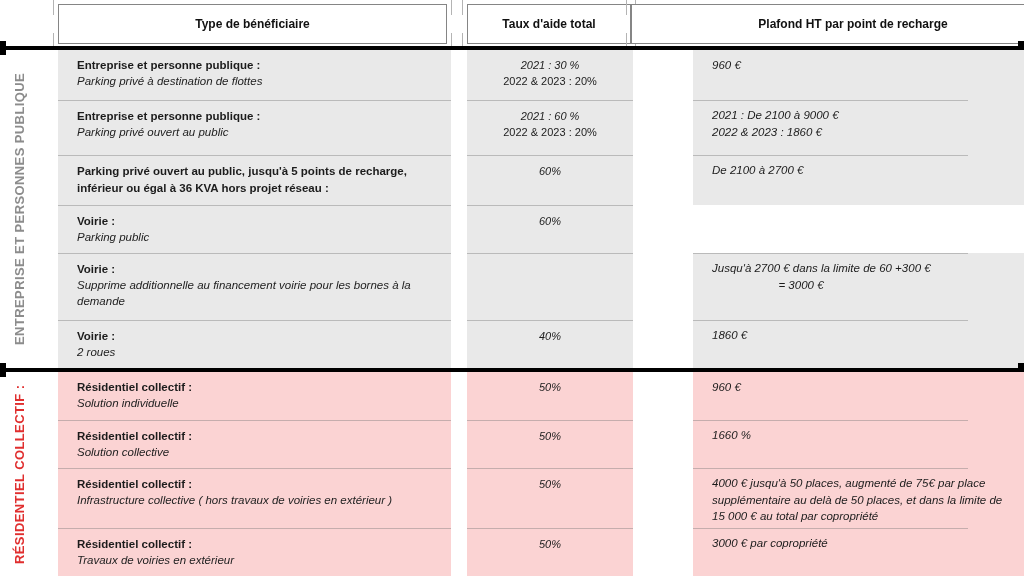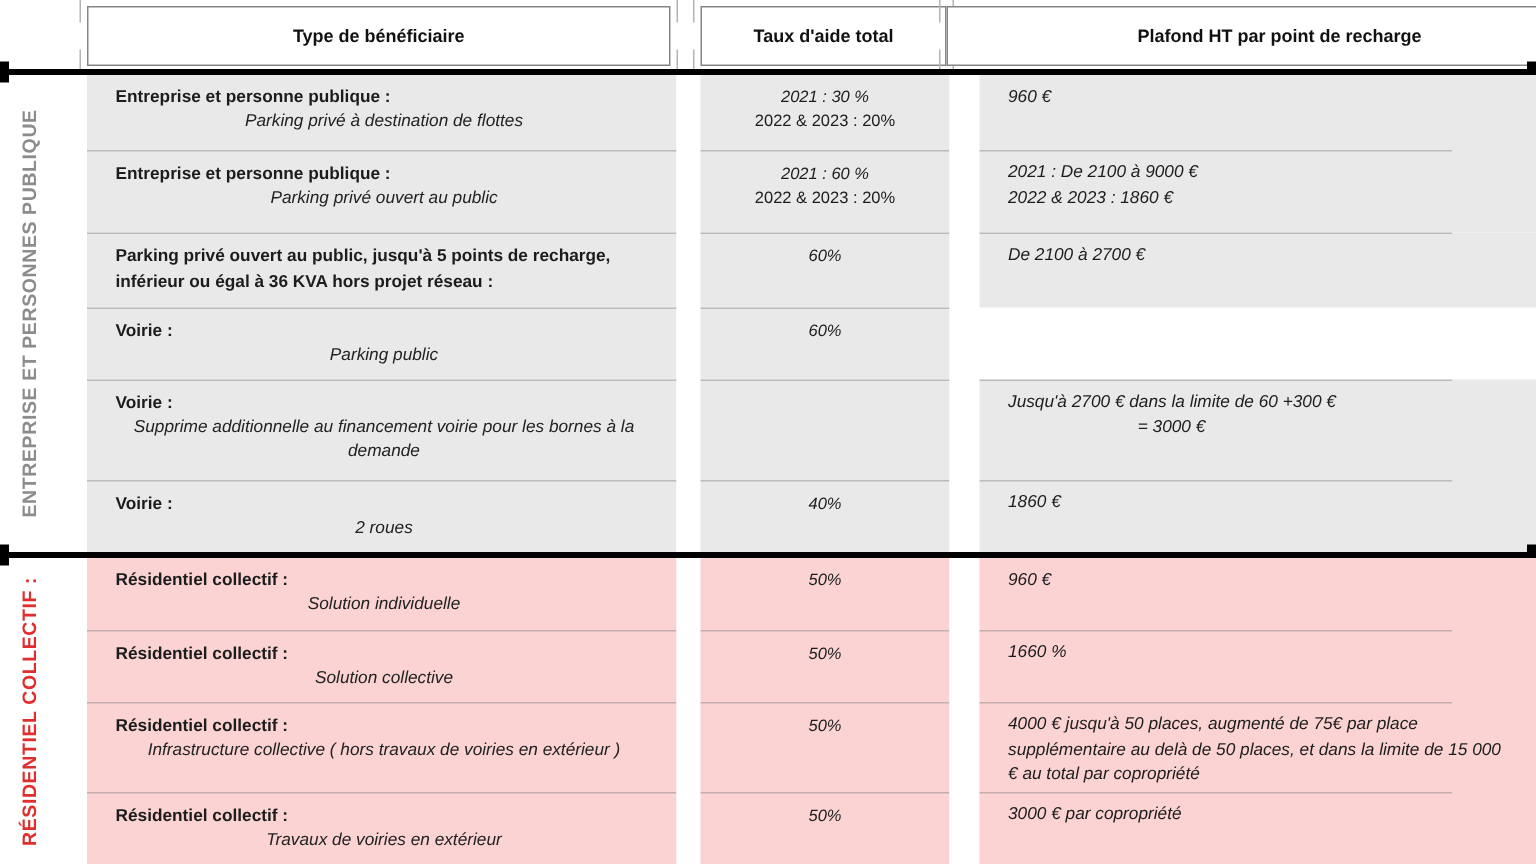--- a/index.html
+++ b/index.html
@@ -39,29 +39,29 @@
     transform:rotate(180deg); text-align:center; font-weight:700; font-size:13px;
     letter-spacing:.4px; white-space:nowrap;
   }
   .rows { margin-left:58px; height:100%; display:flex; flex-direction:column;border-radius:26px; }
   .row { display:flex; width:100%; flex:0 0 auto; }
   .cell { background:var(--row-bg,#e9e9e9); }
   .c-type { width:393px; padding:7px 16px 0 19px; }
   .g1 { width:16px; background:#fff; }
   .c-taux { width:166px; padding-top:7px; text-align:center; }
   .g2 { width:20px; background:#fff; }
-  .c-plafond { flex:1; padding:7px 14px 0 19px; position:relative; }
+  .c-plafond { flex:1; padding:7px 14px 0 19px; position:relative;margin-left:40px; }
   .has-divider .c-type, .has-divider .c-taux { border-top:1px solid rgba(110,110,110,.38); }
   .has-divider .c-plafond::before {
     content:""; position:absolute; top:0; left:0; right:56px; height:1px;
     background:rgba(110,110,110,.38);
   }
   .t-title { font-weight:700; font-size:11.5px; line-height:16px; }
   .t-title.bold-italic { line-height:16.5px; padding-right:4px; }
-  .t-sub { font-style:italic; font-size:11.5px; line-height:16px; color:#222;text-align:center; }
+  .t-sub { font-style:italic; font-size:11.5px; line-height:16px; color:#222; }
   .taux-line { font-size:11px; line-height:16px; }
   .taux-line.first { font-style:italic; }
   .pl-line { font-style:italic; font-size:11.5px; line-height:16.5px; }
   .pl-line.pl-center { text-align:center; padding-right:120px; }
 </style>
 </head>
 <body>
 
 <div class="page">
 

